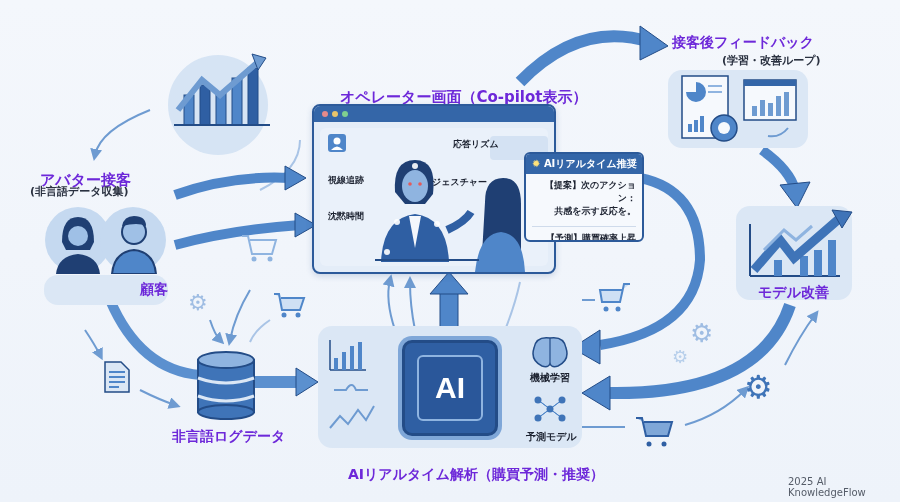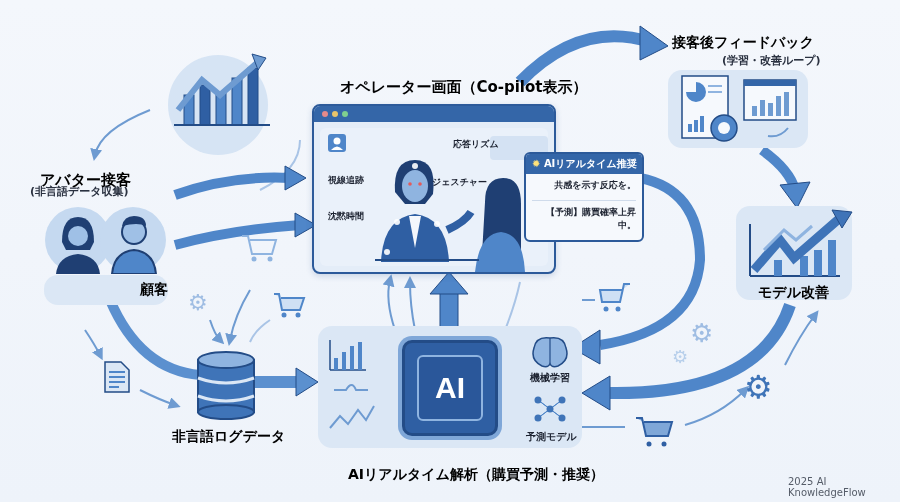--- a/index.html
+++ b/index.html
@@ -4,21 +4,21 @@
 <style>
   * { box-sizing: border-box; margin: 0; padding: 0; }
   html, body { width: 900px; height: 502px; overflow: hidden; }
   body {
     font-family: "DejaVu Sans", "Liberation Sans", sans-serif;
     background: linear-gradient(180deg, #f4f7fc 0%, #eef3fa 100%);
     position: relative;
     color: #1a1f2b;
   }
   .abs { position: absolute; }
-  .label { font-weight: bold; color: #000000; white-space: nowrap; }
+  .label { font-weight: bold; color: #6d28d9; white-space: nowrap; }
   .sub { font-weight: bold; font-size: 12px; color: #2a3140; white-space: nowrap; }
   .panel { background: #dbe7f5; border-radius: 14px; }
   svg { display: block; }
 
   
   .window {
     left: 312px; top: 104px; width: 244px; height: 170px;
     background: #e4edf8; border: 2px solid #2c5a9a; border-radius: 8px; overflow: hidden;
     box-shadow: 0 2px 6px rgba(40,80,140,0.2);
   }
@@ -155,21 +155,21 @@
 
 <svg class="abs" style="left:194px;top:350px" width="64" height="70">
   <rect x="4" y="10" width="56" height="52" fill="#3f74b8" stroke="#234c87" stroke-width="2"></rect>
   <ellipse cx="32" cy="10" rx="28" ry="8" fill="#8fb4e0" stroke="#234c87" stroke-width="2"></ellipse>
   <path d="M4,28 Q32,38 60,28" stroke="#dbe7f5" stroke-width="3" fill="none"></path>
   <path d="M4,46 Q32,56 60,46" stroke="#dbe7f5" stroke-width="3" fill="none"></path>
   <ellipse cx="32" cy="62" rx="28" ry="7" fill="#3f74b8" stroke="#234c87" stroke-width="2"></ellipse>
 </svg>
 <div class="abs label" style="left:172px;top:428px;font-size:14px;">非言語ログデータ</div>
 
-<div class="abs label" style="left:340px;top:78px;font-size:15px;">オペレーター画面（Co-pilot表示）</div>
+<div class="abs label" style="left:340px;top:88px;font-size:15px;">オペレーター画面（Co-pilot表示）</div>
 <div class="abs window">
   <div class="titlebar">
     <span class="dot" style="background:#e58a8a"></span>
     <span class="dot" style="background:#e8c46a"></span>
     <span class="dot" style="background:#7fcf8f"></span>
   </div>
   <div class="content">
     <svg class="abs" style="left:8px;top:6px" width="18" height="18">
       <rect x="0" y="0" width="18" height="18" rx="3" fill="#4f86c9"></rect>
       <circle cx="9" cy="7" r="3.5" fill="#fff"></circle>
@@ -195,20 +195,21 @@
     <div class="abs tag" style="left:88px;top:10px;padding-left:45px;">応答リズム</div>
     <div class="abs tag" style="left:8px;top:46px;">視線追跡</div>
     <div class="abs tag" style="left:112px;top:48px;">ジェスチャー</div>
     <div class="abs tag" style="left:8px;top:82px;">沈黙時間</div>
   </div>
 </div>
 
 <div class="abs ai-card">
   <div class="head"><span style="color:#ffe27a">✹ </span><span>AIリアルタイム推奨</span></div>
   <div class="body">
+    <div>【提案】次のアクション：</div>
     <div class="line2">共感を示す反応を。</div>
     <div class="pred">【予測】購買確率上昇中。</div>
   </div>
 </div>
 
 <div class="abs label" style="left:672px;top:34px;font-size:14px;">接客後フィードバック</div>
 <div class="abs sub" style="left:686px;top:53px;font-size:11px;margin-left:36px;">(学習・改善ループ)</div>
 <div class="abs panel" style="left:668px;top:70px;width:140px;height:78px;"></div>
 <svg class="abs" style="left:680px;top:72px" width="120" height="72">
   <rect x="2" y="4" width="46" height="62" fill="#f6f9fd" stroke="#234c87" stroke-width="1.5"></rect>

